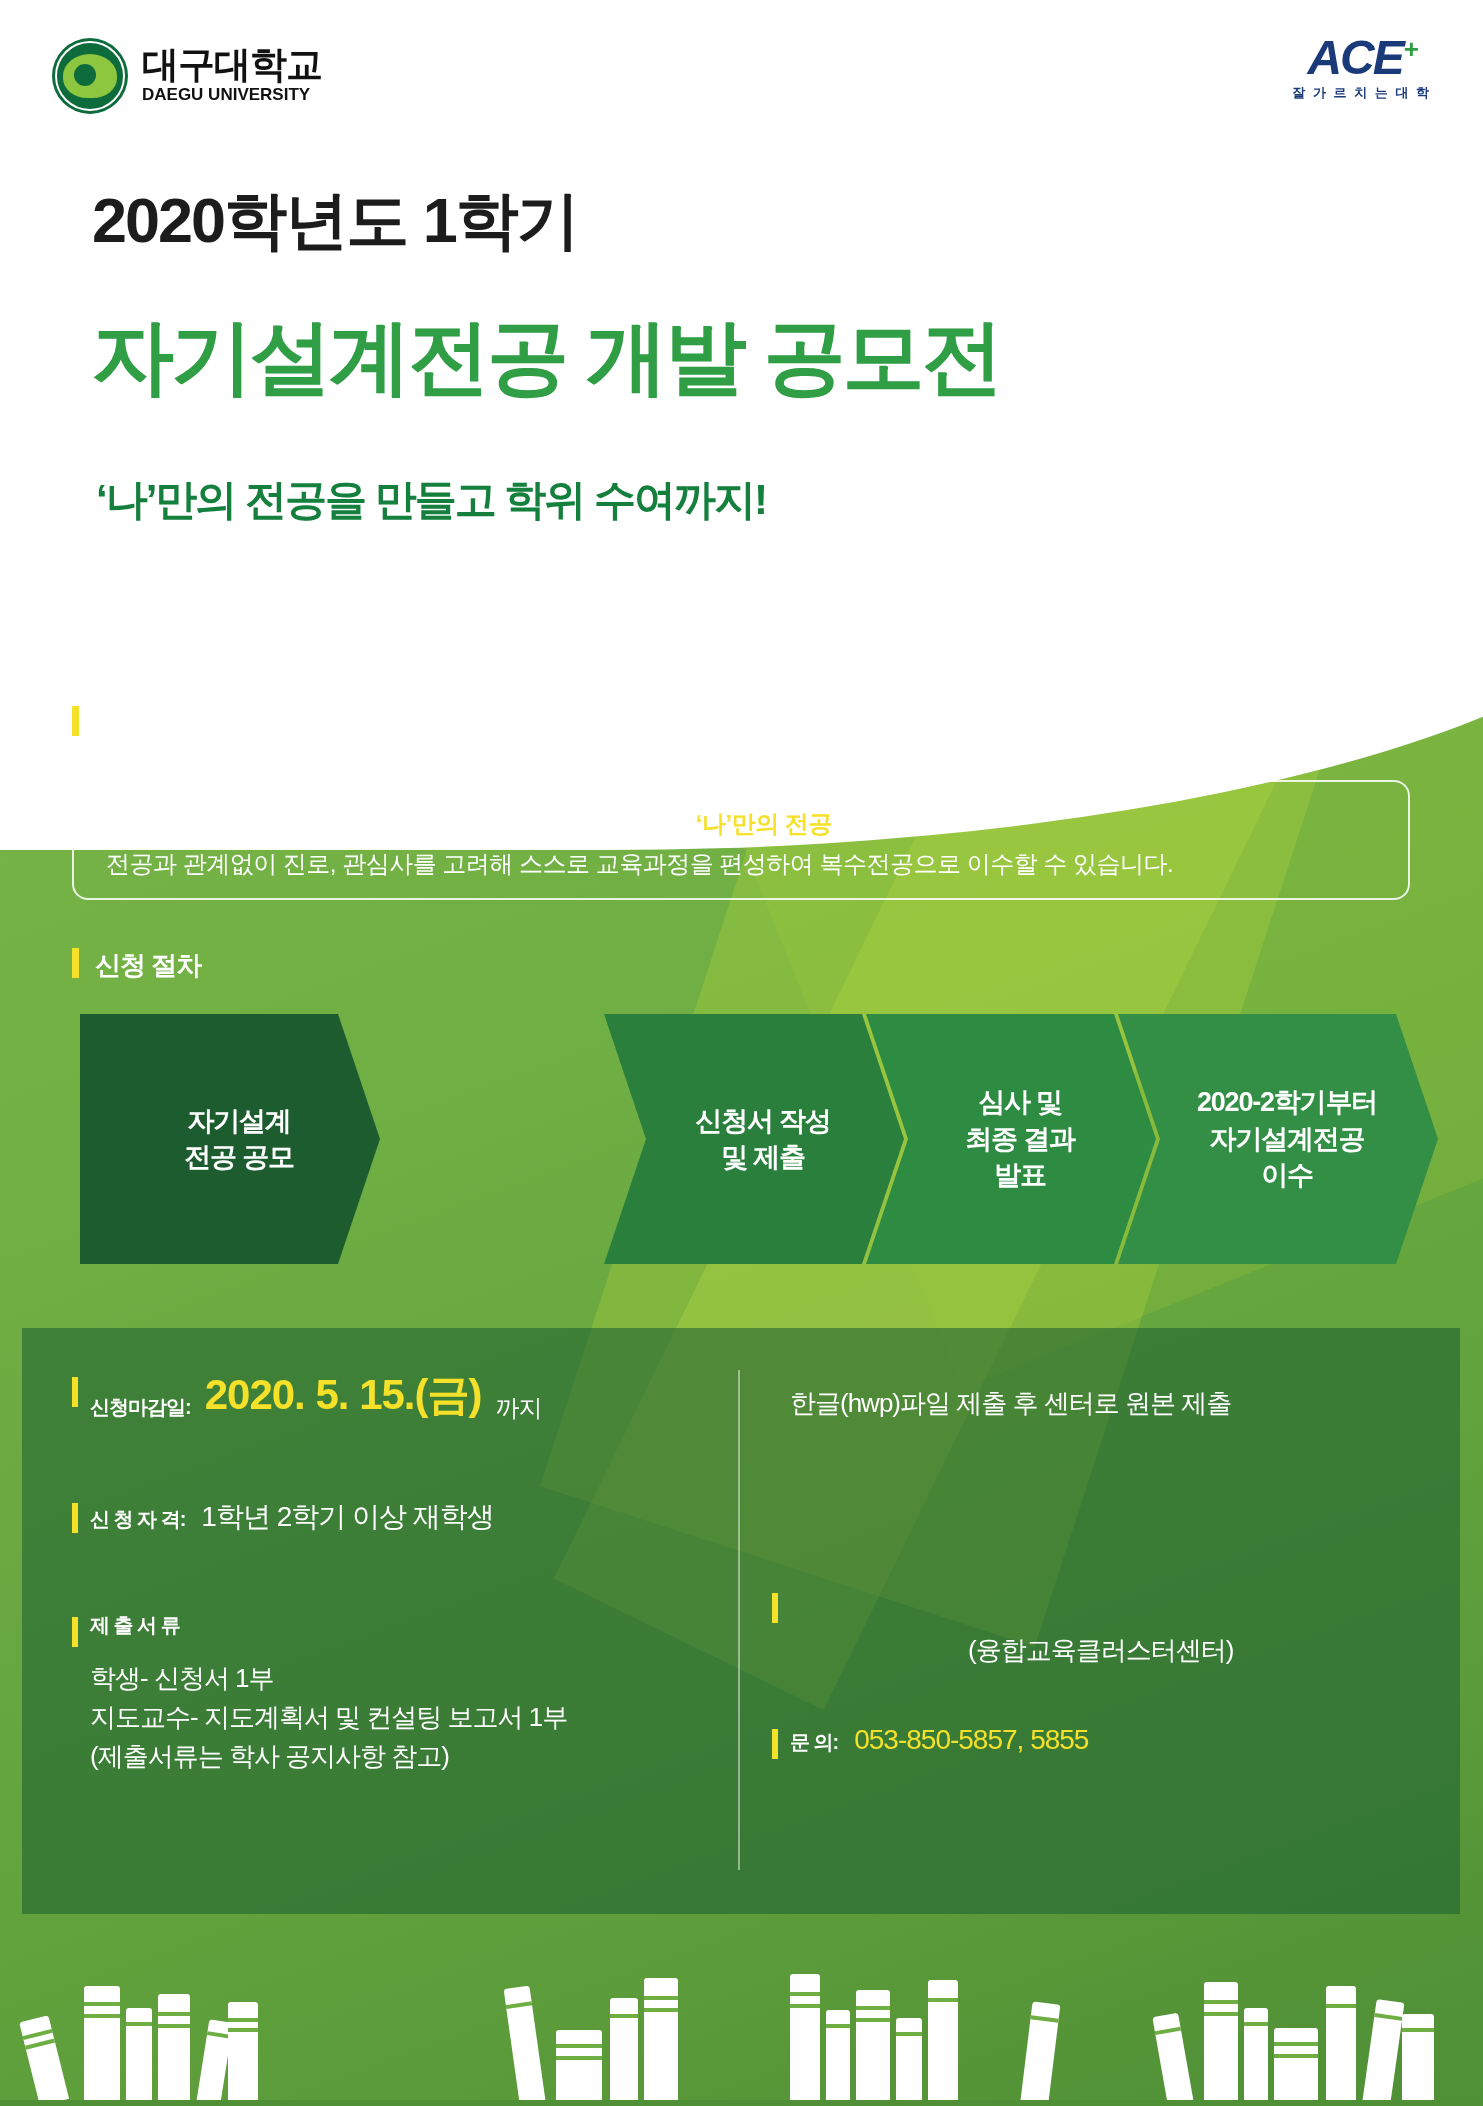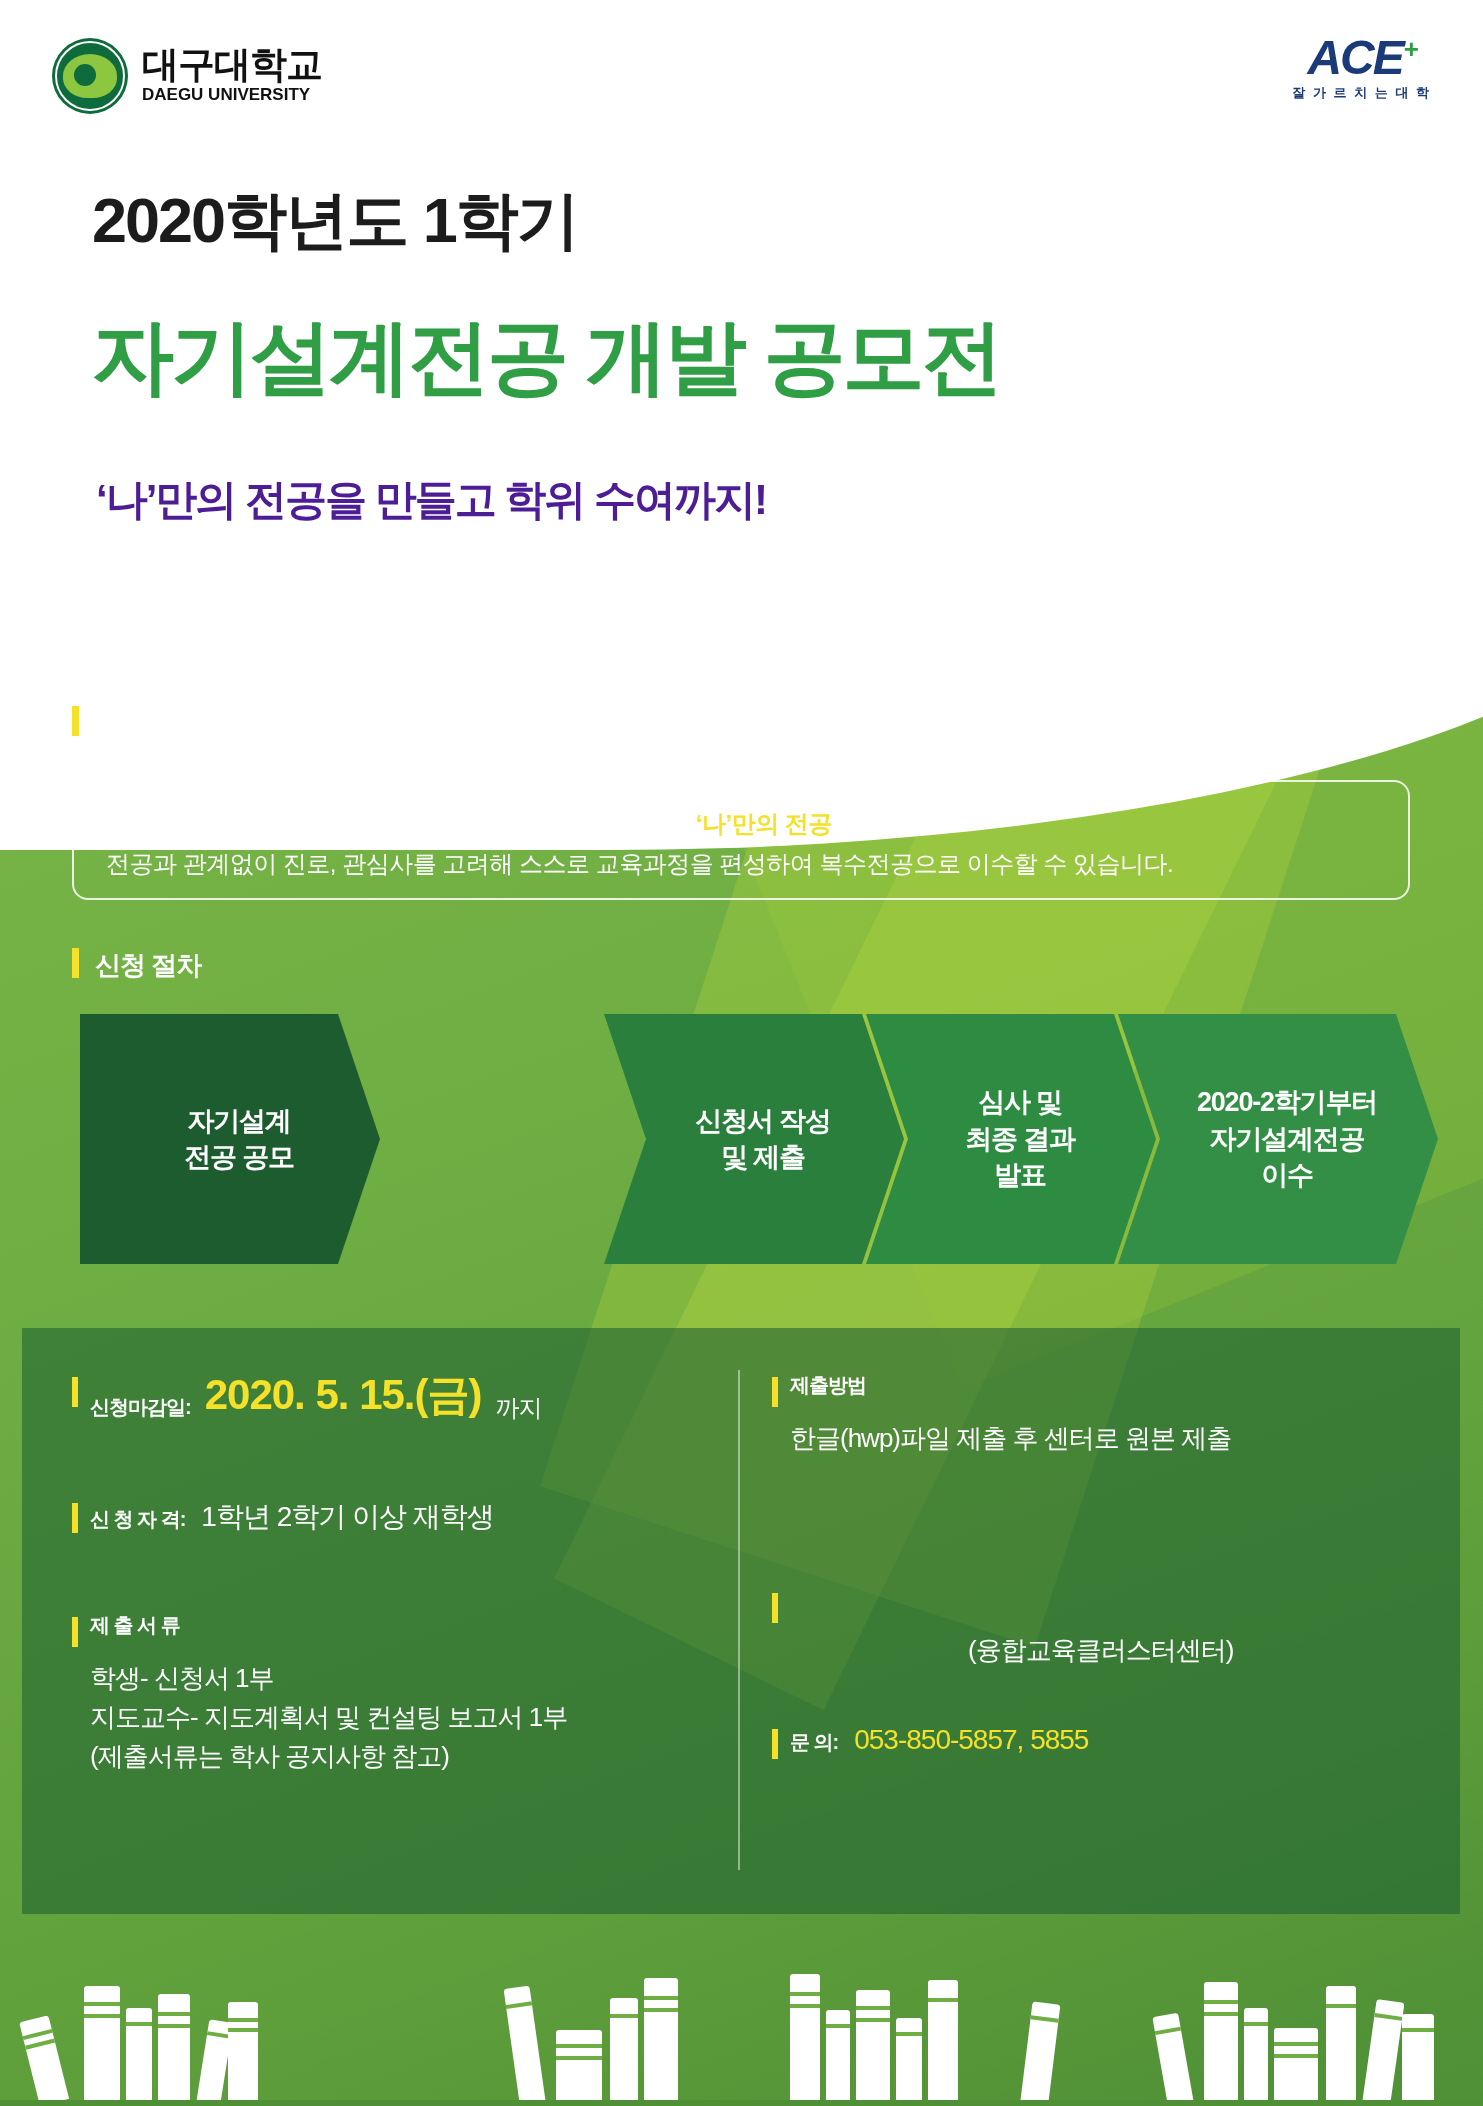--- a/index.html
+++ b/index.html
@@ -139,21 +139,21 @@
     letter-spacing: -3px;
     white-space: nowrap;
     text-align: right;
   }
   .title-sub {
     position: absolute;
     left: 96px;
     top: 472px;
     font-size: 42px;
     font-weight: bold;
-    color: #4c1d95;
+    color: #15803d;
     letter-spacing: -2px;
     white-space: nowrap;
   }
 
   
   .curve {
     position: absolute;
     left: -140px;
     top: 430px;
     width: 1850px;
@@ -481,24 +481,20 @@
       <span class="lbl">제 출 서 류</span>
     </div>
     <div style="margin-left:18px; margin-top:12px;">
       <div class="sub-line">학생- 신청서 1부</div>
       <div class="sub-line">지도교수- 지도계획서 및 컨설팅 보고서 1부</div>
       <div class="sub-line">(제출서류는 학사 공지사항 참고)</div>
     </div>
   </div>
 
   <div class="item" style="left:772px; top:1372px;">
-    <div class="item-head">
-      <div class="tick"></div>
-      <span class="lbl">제출방법</span>
-    </div>
     <div style="margin-left:18px; margin-top:12px;">
       <div class="sub-line">한글(hwp)파일 제출 후 센터로 원본 제출</div>
     </div>
   </div>
 
   <div class="item" style="left:772px; top:1588px;">
     <div class="item-head">
       <div class="tick"></div>
     </div>
     <div class="sub-line" style="margin-left:196px; margin-top:8px;">(융합교육클러스터센터)</div>

